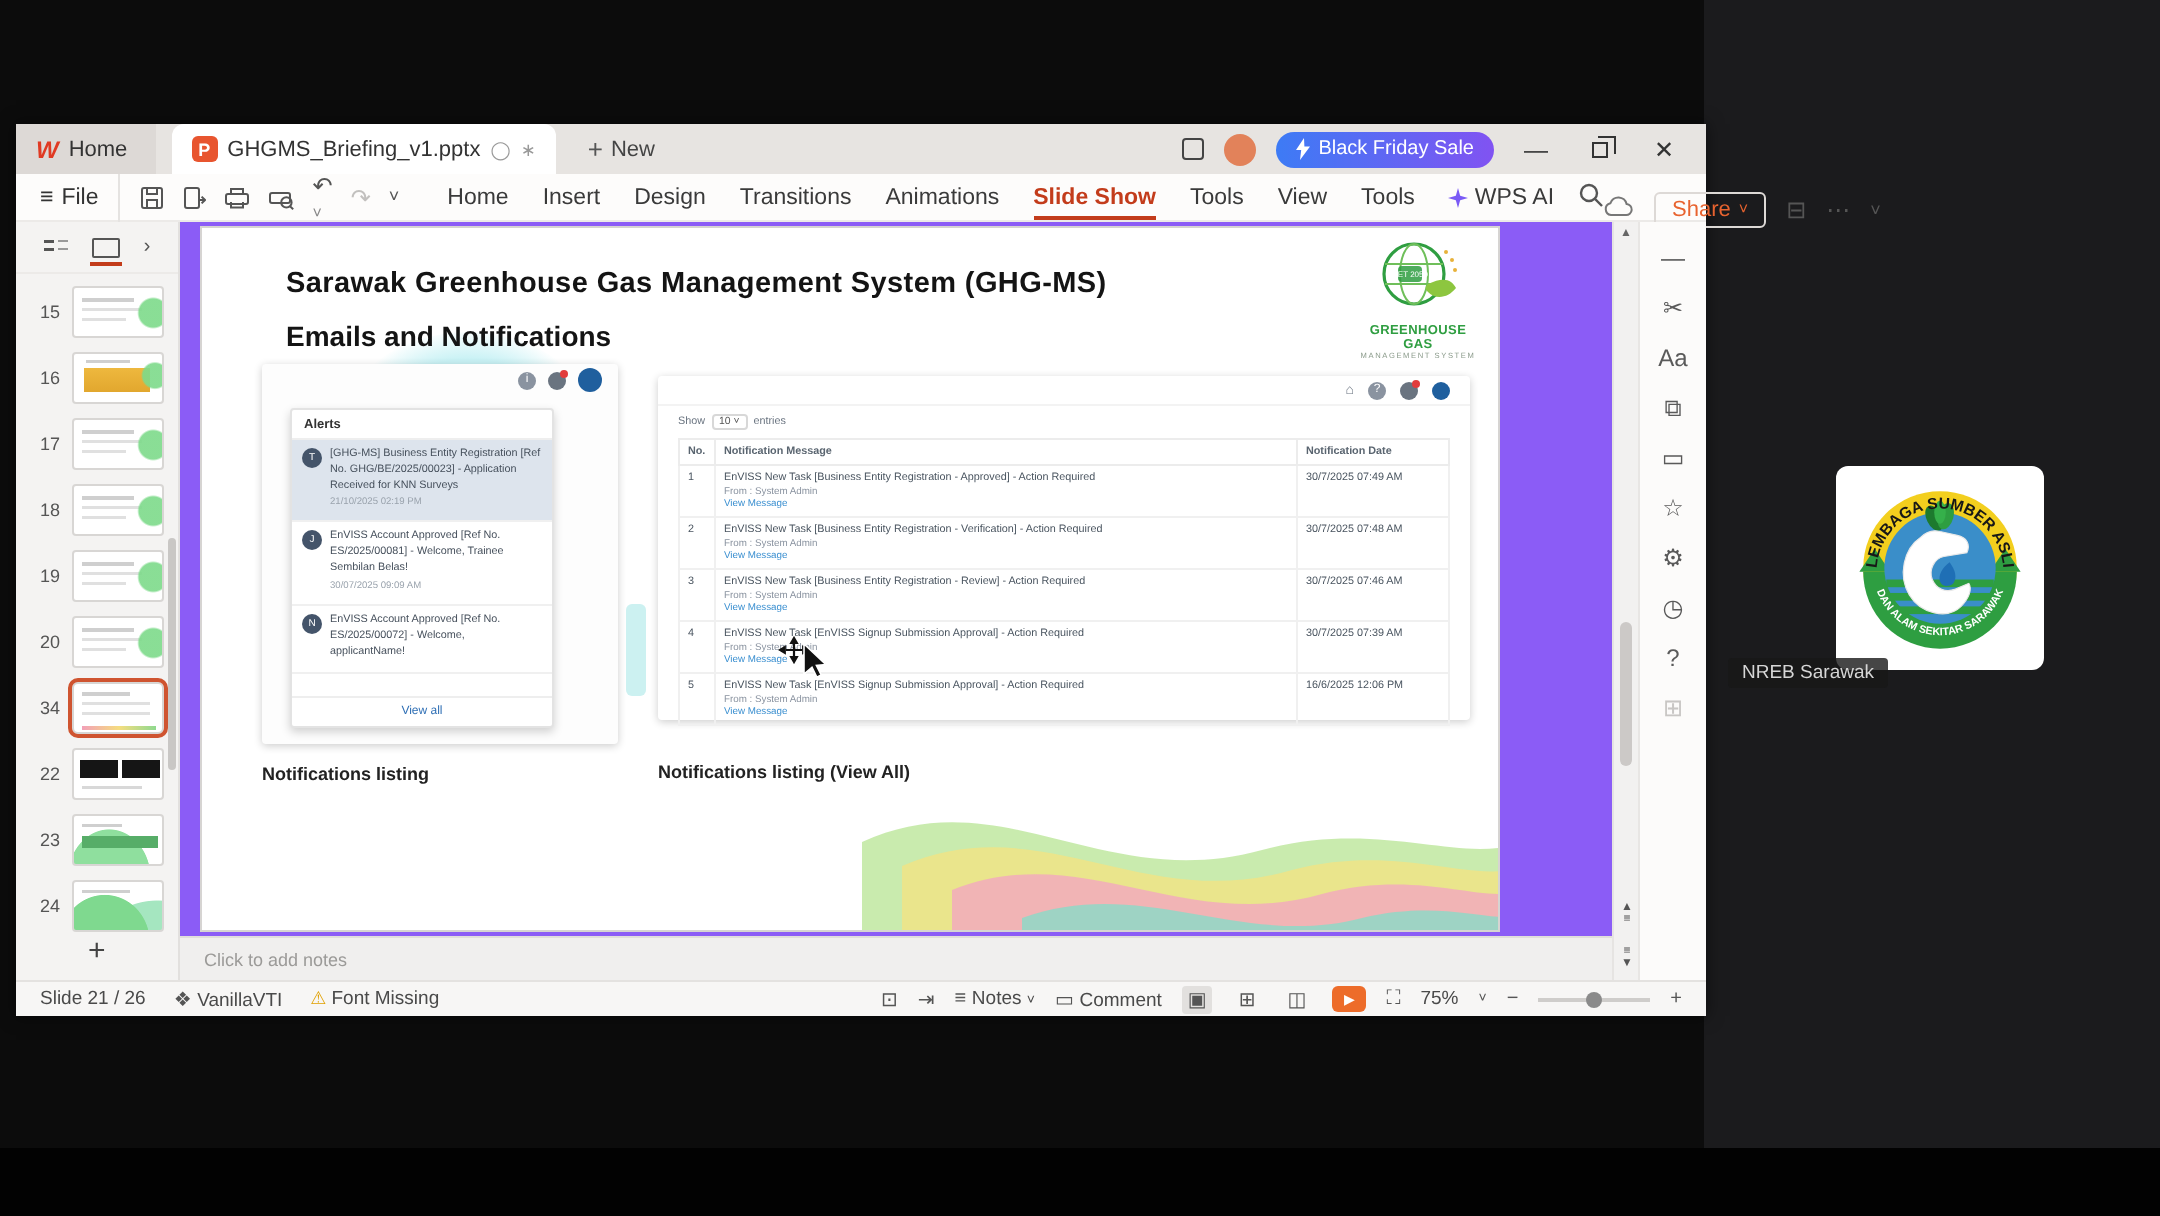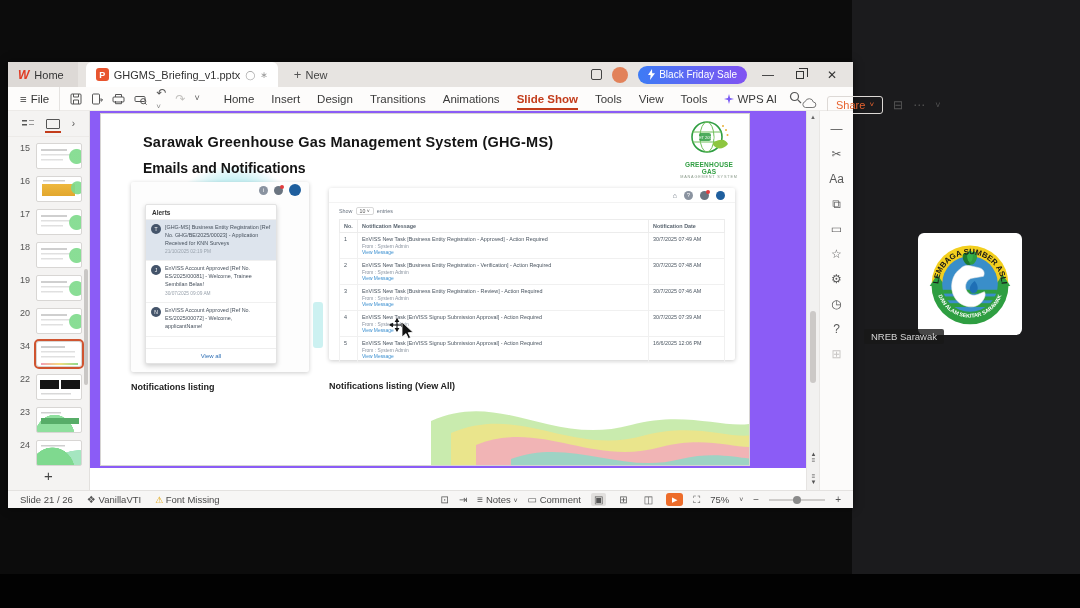--- a/index.html
+++ b/index.html
@@ -51,21 +51,21 @@
   .lpanel-head { display:flex; align-items:center; gap:12px; justify-content:center; height:26px; border-bottom:1px solid #eceae8; color:#555; }
   .ph-ico { font-size:10px; }
   .ph-slide { width:14px; height:10px; border:1.2px solid #555; border-radius:1px; position:relative; }
   .ph-slide.active::after { content:""; position:absolute; left:-2px; right:-2px; bottom:-5px; height:2px; background:#c33c1b; }
   .ph-lines { width:12px; height:10px; background:
      linear-gradient(#555 0 0) 0 1px/5px 1.5px no-repeat,
      linear-gradient(#999 0 0) 7px 1.5px/5px 1px no-repeat,
      linear-gradient(#555 0 0) 0 5px/5px 1.5px no-repeat,
      linear-gradient(#999 0 0) 7px 5.5px/5px 1px no-repeat; }
   .thumb-list { list-style:none; padding:6px 0 0 0; display:flex; flex-direction:column; gap:7px; align-items:flex-start; }
-  .thumb-row { display:flex; align-items:flex-start; gap:6px; padding-left:8px; }
+  .thumb-row { display:flex; align-items:center; gap:6px; padding-left:8px; }
   .t-num { width:14px; font-size:9px; color:#555; text-align:right; }
   .thumb { width:46px; height:26px; background:#fff; border:1px solid #d8d6d4; border-radius:2px; background-repeat:no-repeat; }
   .thumb-row.selected .thumb { outline:2px solid #cf5430; outline-offset:0.5px; border-radius:3px; }
   .v-doc .thumb { background-image:
       radial-gradient(circle at 90% 52%, rgba(125,218,138,.9) 0 7px, transparent 8px),
       linear-gradient(#cfcfcf 0 0), linear-gradient(#e0e0e0 0 0), linear-gradient(#e0e0e0 0 0);
       background-position:0 0, 4px 5px, 4px 10px, 4px 15px;
       background-size:100% 100%, 26px 2px, 30px 1.5px, 22px 1.5px; }
   .v-yellow .thumb { background-image:
       radial-gradient(circle at 92% 45%, rgba(125,218,138,.9) 0 6px, transparent 7px),
@@ -505,20 +505,23 @@
         <span class="rt-ico">Aa</span>
         <span class="rt-ico">⧉</span>
         <span class="rt-ico">▭</span>
         <span class="rt-ico">☆</span>
         <span class="rt-ico">⚙</span>
         <span class="rt-ico">◷</span>
         <span class="rt-ico">?</span>
         <span class="rt-ico dim">⊞</span>
       </div>
 
+    <div class="notesbar">
+      <span class="notes-ph">Click to add notes</span>
+    </div>
 
     <div class="statusbar">
       <div class="sb-left">
         <span>Slide 21 / 26</span>
         <span><span class="sb-ico">❖ </span><span>VanillaVTI</span></span>
         <span><span class="sb-warn">⚠ </span><span>Font Missing</span></span>
       </div>
       <div class="sb-right">
         <span class="sb-ico">⊡</span>
         <span class="sb-ico">⇥</span>

